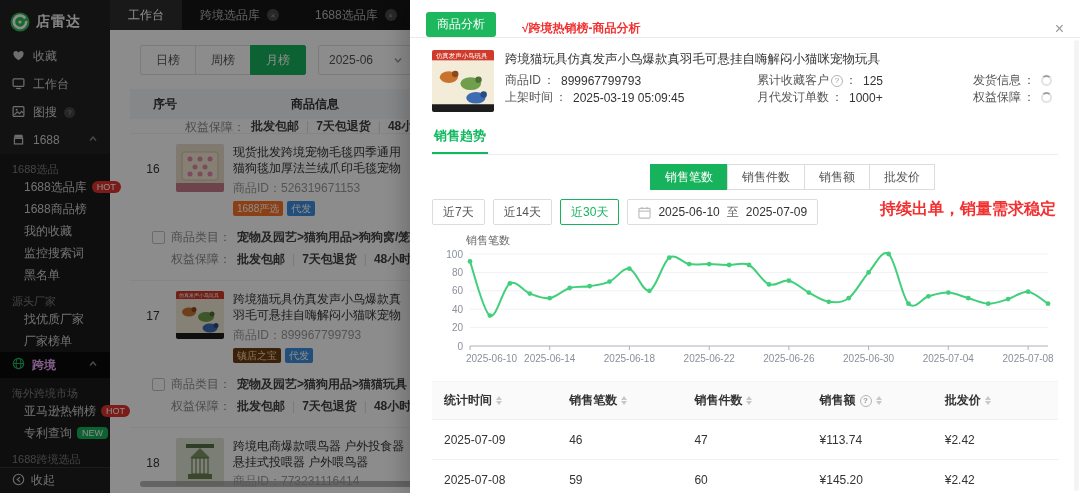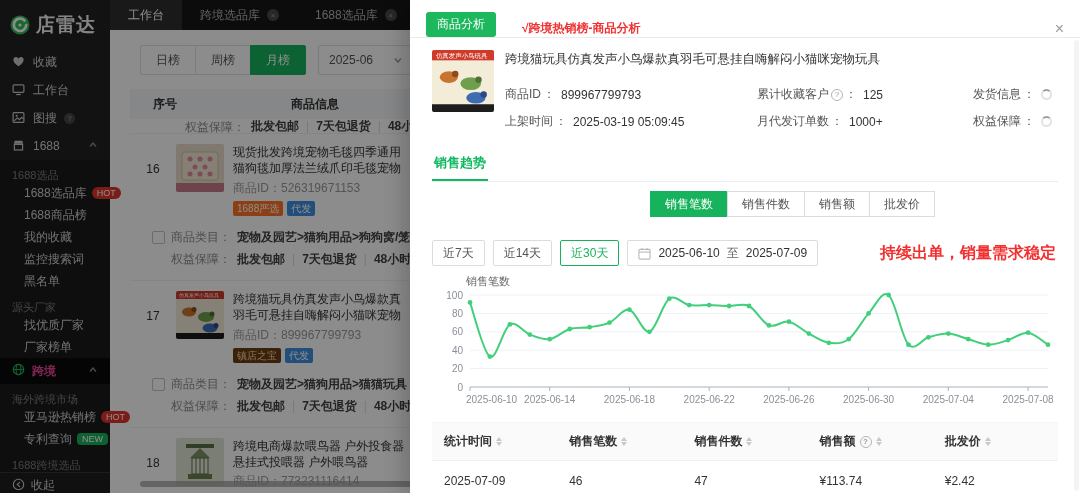--- a/index.html
+++ b/index.html
@@ -3,28 +3,28 @@
 <meta charset="utf-8">
 <style>
   * { margin:0; padding:0; box-sizing:border-box; }
   html,body { width:1080px; height:493px; overflow:hidden; }
   body { font-family:"Liberation Sans","DejaVu Sans",sans-serif; font-size:12px; color:#333; background:#fff; }
   #stage { position:relative; width:1080px; height:493px; overflow:hidden; background:#fff; }
 
   
   .sidebar { position:absolute; left:0; top:0; width:110px; height:493px; background:#222; color:#c9c9c9; z-index:10; display:flex; flex-direction:column; }
   .logo-row { display:flex; align-items:center; gap:6px; padding:12px 10px 10px 10px; }
-  .logo-row .logo-txt { color:#f2f2f2; font-size:19px; font-weight:bold; letter-spacing:1px; }
+  .logo-row .logo-txt { color:#f2f2f2; font-size:14px; font-weight:bold; letter-spacing:1px; }
   .side-item { display:flex; align-items:center; gap:7px; height:28px; padding:0 12px; font-size:12px; color:#cfcfcf; cursor:pointer; position:relative; }
   .side-item .sicon { width:14px; height:14px; display:inline-flex; }
   .side-item .chev { margin-left:auto; }
   .side-sub { background:#1b1b1b; flex:1; display:flex; flex-direction:column; }
   .grp-title { padding:8px 12px 2px 12px; color:#7d7d7d; font-size:11px; height:22px; }
   .grp-item { padding:0 12px 0 24px; height:22px; line-height:22px; color:#cfcfcf; font-size:12px; cursor:pointer; white-space:nowrap; display:flex; align-items:center; gap:5px; }
-  .side-active { background:#0a0a0a; height:26px; display:flex; align-items:center; gap:7px; padding:0 12px; color:#ec4899; font-weight:bold; cursor:pointer; }
+  .side-active { background:#0a0a0a; height:26px; display:flex; align-items:center; gap:7px; padding:0 12px; color:#f0abfc; font-weight:bold; cursor:pointer; }
   .side-active .chev { margin-left:auto; }
   .collapse-row { margin-top:auto; border-top:1px solid #333; height:26px; display:flex; align-items:center; gap:6px; padding:0 12px; color:#cfcfcf; cursor:pointer; background:#1e1e1e; }
   .badge-hot { background:#e0342f; color:#fff; font-size:9px; padding:1px 5px; border-radius:8px; line-height:1.2; }
   .badge-new { background:#16b45a; color:#fff; font-size:9px; padding:1px 5px; border-radius:4px; line-height:1.2; }
   .dot-badge { width:11px; height:11px; border-radius:50%; background:#454545; color:#9a9a9a; font-size:8px; display:inline-flex; align-items:center; justify-content:center; }
 
   
   .topnav { position:absolute; left:110px; top:0; right:0; height:30px; background:#161616; display:flex; align-items:stretch; z-index:5; }
   .nav-tab { display:flex; align-items:center; gap:7px; padding:0 18px; color:#b5b5b5; font-size:12px; cursor:pointer; }
   .nav-tab.active { background:#2f2f2f; color:#fff; }
@@ -77,32 +77,32 @@
   .panel-head { height:38px; border-bottom:1px solid #ebebeb; display:flex; align-items:flex-end; padding:0 16px; gap:26px; }
   .an-badge { background:#1db75e; color:#fff; font-size:12px; padding:4px 11px; border-radius:3px; }
   .red-note { color:#f23030; font-weight:bold; }
   .panel-title-note { font-size:12px; }
   .panel-close { margin-left:auto; color:#999; font-size:16px; cursor:pointer; line-height:1; }
   .panel-body { padding:12px 22px 0 22px; position:relative; height:455px; }
   .prod { display:flex; gap:11px; }
   .prod-thumb { width:62px; height:62px; border-radius:2px; overflow:hidden; flex:none; }
   .prod-main { flex:1; }
   .prod-title { color:#333; font-size:12.5px; margin-top:1px; }
-  .prod-grid { margin-top:18px; display:grid; grid-template-columns:252px 216px 1fr; row-gap:10px; }
+  .prod-grid { margin-top:4px; display:grid; grid-template-columns:252px 216px 1fr; row-gap:0; }
   .pf { display:flex; align-items:center; gap:2px; color:#555; }
   .pf .pv { color:#333; margin-left:4px; }
   .spinner { width:11px; height:11px; border:2px solid #e3e3e3; border-top-color:#9e9e9e; border-radius:50%; margin-left:4px; }
-  .trend-row { margin-top:24px; border-bottom:1px solid #ececec; }
+  .trend-row { margin-top:15px; border-bottom:1px solid #ececec; }
   .trend-tab { display:inline-block; color:#10b85f; font-weight:bold; font-size:13px; padding:0 2px 7px 2px; border-bottom:2px solid #10b85f; }
   .metric-row { margin-top:9px; display:flex; }
   .metric-group { margin-left:218px; display:flex; }
   .metric-btn { height:26px; padding:0 14px; display:flex; align-items:center; border:1px solid #dcdcdc; background:#fff; color:#555; margin-left:-1px; cursor:pointer; }
   .metric-btn:first-child { margin-left:0; }
   .metric-btn.active { background:#17b35c; border-color:#17b35c; color:#fff; }
-  .range-row { margin-top:23px; display:flex; align-items:center; }
+  .range-row { margin-top:9px; display:flex; align-items:flex-start; }
   .range-btn { height:26px; min-width:52px; padding:0 10px; display:flex; align-items:center; justify-content:center; border:1px solid #dcdcdc; border-radius:2px; background:#fff; color:#555; margin-right:8px; cursor:pointer; }
   .range-btn.active { border-color:#17b35c; color:#17b35c; }
   .date-box { height:26px; border:1px solid #dcdcdc; border-radius:2px; display:flex; align-items:center; gap:7px; padding:0 10px; color:#333; background:#fff; cursor:pointer; }
   .range-note { margin-left:auto; margin-right:2px; font-size:16px; }
   .chart-wrap { margin-top:8px; }
   .chart-ylabel { color:#666; font-size:11px; margin-left:34px; }
   .stats { margin-top:8px; width:100%; border-collapse:collapse; table-layout:fixed; }
   .stats th { background:#fafafa; font-weight:bold; color:#333; text-align:left; height:38px; padding:0 12px; border-bottom:1px solid #f0f0f0; border-top:1px solid #f5f5f5; }
   .stats td { height:40px; padding:0 12px; color:#333; border-bottom:1px solid #f0f0f0; }
   .th-inner { display:flex; align-items:center; gap:4px; }

